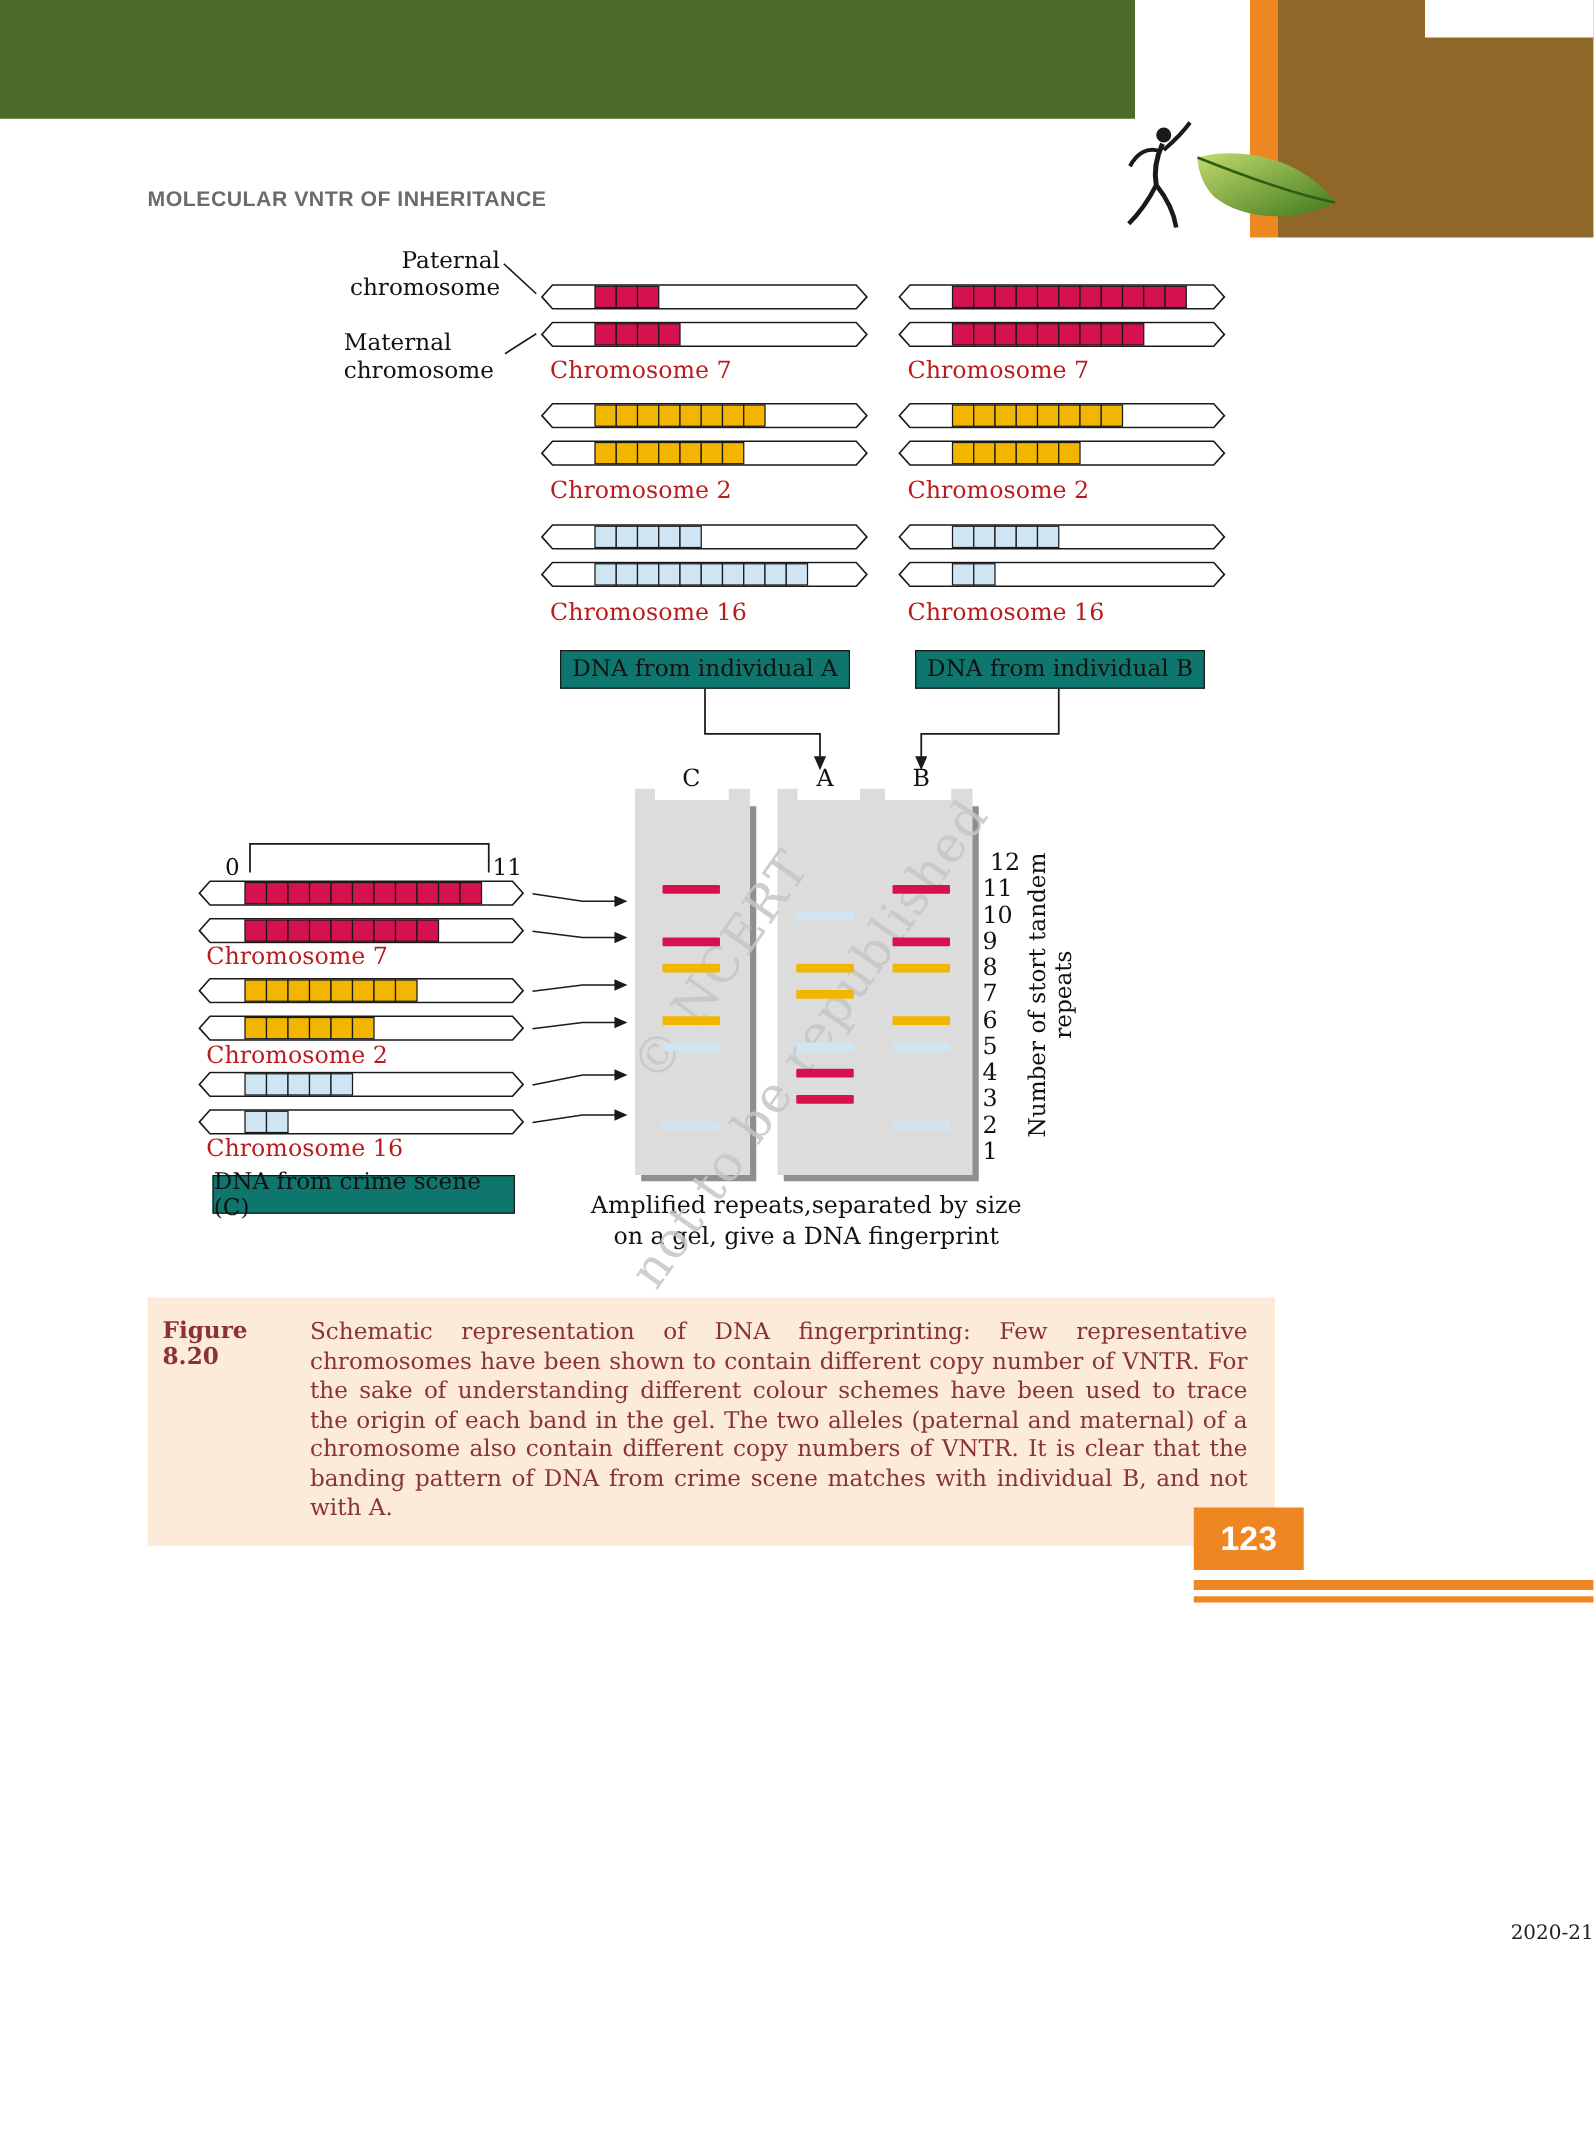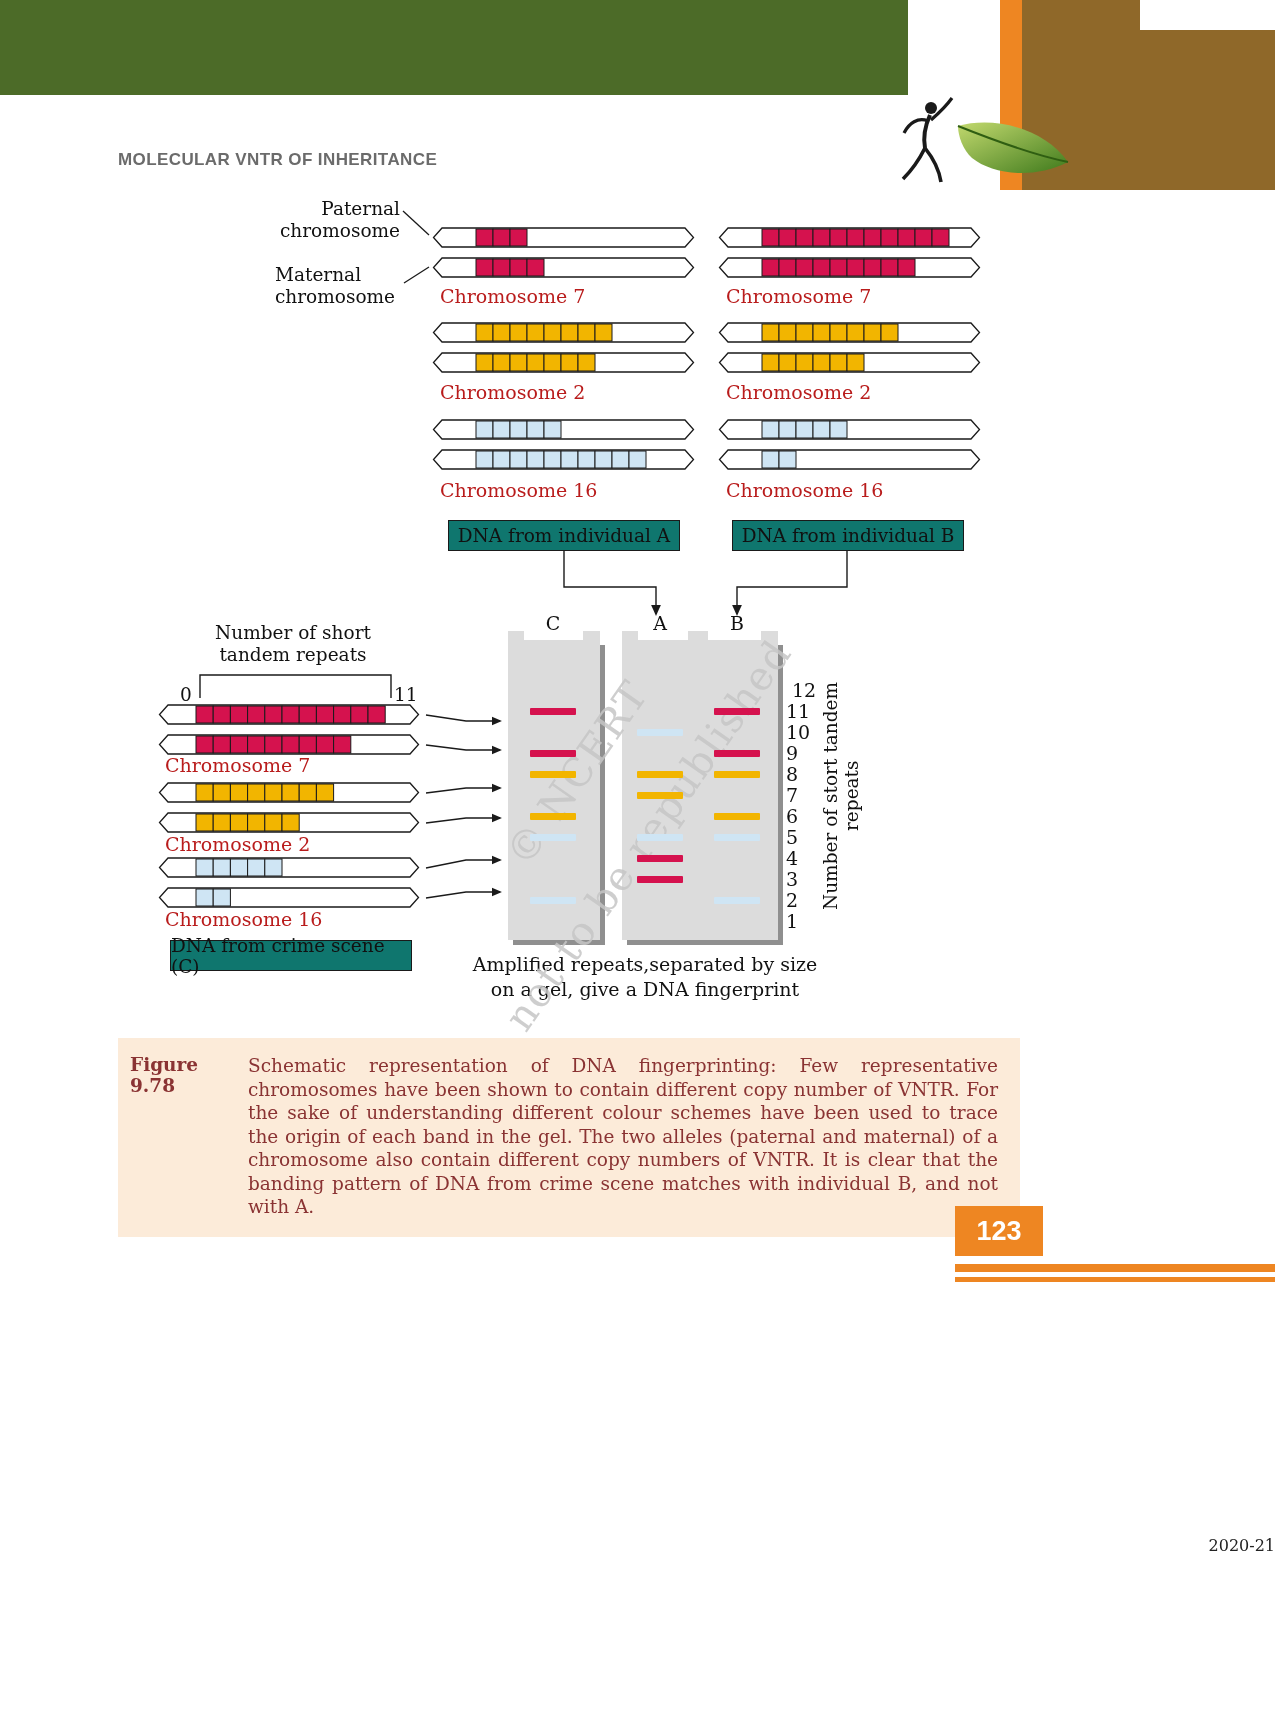--- a/index.html
+++ b/index.html
@@ -69,22 +69,20 @@
 
   <div class="abs diag-label prel" style="left:280px;top:198px;width:120px;text-align:right">Paternal
 chromosome</div>
   <div class="abs diag-label prel" style="left:275px;top:264px;width:125px;text-align:left">Maternal
 chromosome</div>
 
   <div class="dna-box" style="left:448px;top:520px;width:232px;height:31px">DNA from individual A</div>
   <div class="dna-box" style="left:732px;top:520px;width:232px;height:31px">DNA from individual B</div>
   <div class="dna-box" style="left:170px;top:940px;width:242px;height:31px">DNA from crime scene (C)</div>
 
-  <div class="abs diag-label prel" style="left:193px;top:622px;width:200px;text-align:center">Number of short
-tandem repeats</div>
   <div class="abs diag-label" style="left:180px;top:684px">0</div>
   <div class="abs diag-label" style="left:394px;top:684px">11</div>
 
   <div class="gel-slab" style="left:508px;top:640px;width:92px;height:300px"></div>
   <div class="gel-slab" style="left:622px;top:640px;width:156px;height:300px"></div>
   <div class="gel-tab" style="left:508px;top:631px;width:16px;height:9px"></div>
   <div class="gel-tab" style="left:583px;top:631px;width:17px;height:9px"></div>
   <div class="gel-tab" style="left:622px;top:631px;width:16px;height:9px"></div>
   <div class="gel-tab" style="left:688px;top:631px;width:20px;height:9px"></div>
   <div class="gel-tab" style="left:761px;top:631px;width:17px;height:9px"></div>
@@ -114,21 +112,21 @@
     <path d="M426,793 L466,788 L500,788" stroke="#1a1a1a" stroke-width="1.3" fill="none" marker-end="url(#ah)"></path>
     <path d="M426,823 L466,818 L500,818" stroke="#1a1a1a" stroke-width="1.3" fill="none" marker-end="url(#ah)"></path>
     <path d="M426,868 L466,860 L500,860" stroke="#1a1a1a" stroke-width="1.3" fill="none" marker-end="url(#ah)"></path>
     <path d="M426,898 L466,892 L500,892" stroke="#1a1a1a" stroke-width="1.3" fill="none" marker-end="url(#ah)"></path>
   </svg>
 
   <div class="wm" style="left:470px;top:750px">© NCERT</div>
   <div class="wm" style="left:415px;top:812px">not to be republished</div>
 
   <div class="fig-caption">
-    <div class="cap-label">Figure 9.78</div>
+    <div class="cap-label">Figure 8.20</div>
     <div class="cap-text">Schematic representation of DNA fingerprinting: Few representative chromosomes have been shown to contain different copy number of VNTR.  For the sake of understanding different colour schemes have been used to trace the origin of each band in the gel.  The two alleles (paternal and maternal) of a chromosome also contain different copy numbers of VNTR.  It is clear that the banding pattern of DNA from crime scene matches with individual B, and not with A.</div>
   </div>
 
   <div class="pg-num">123</div>
   <div class="abs" style="left:955px;top:1264px;width:320px;height:8px;background:#ee8622"></div>
   <div class="abs" style="left:955px;top:1277px;width:320px;height:5px;background:#ee8622"></div>
 
 
   <div class="footer">2020-21</div>
 <svg width="263" height="21" style="position: absolute; left: 432px; top: 227px;">

